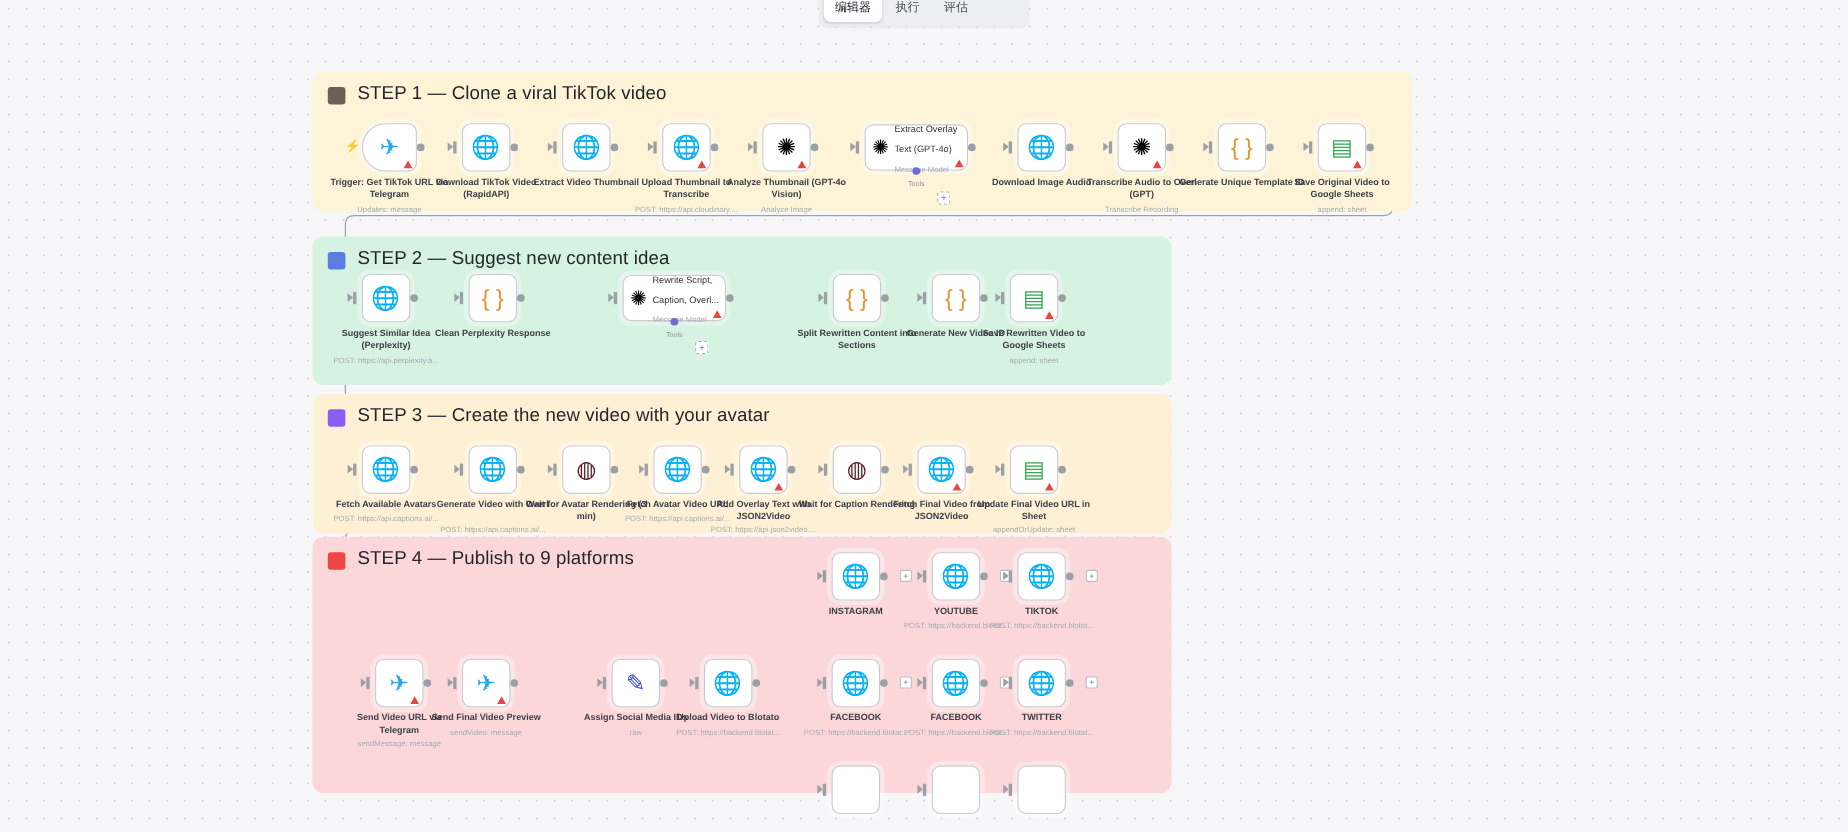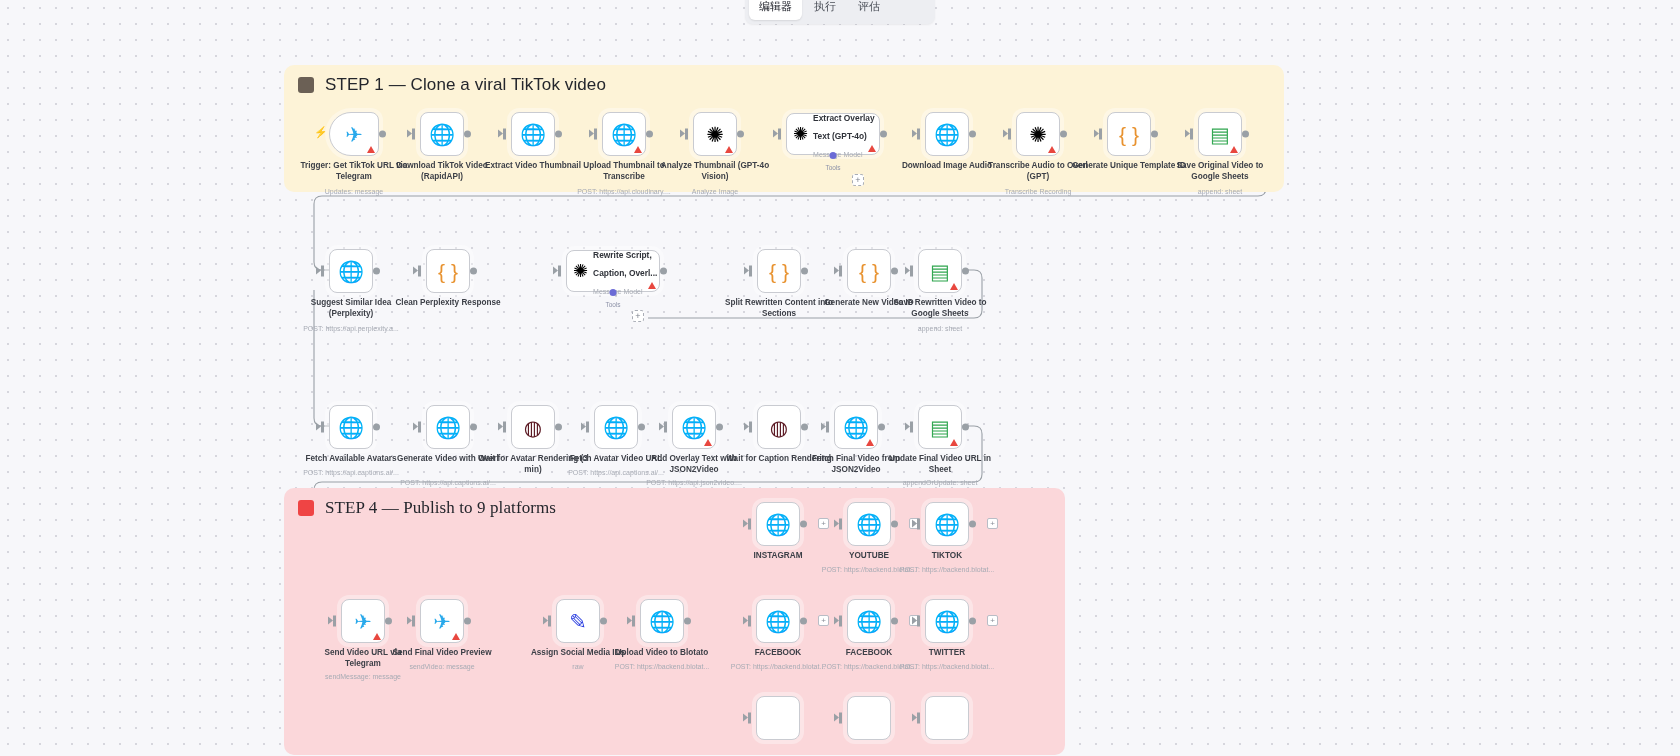--- a/index.html
+++ b/index.html
@@ -21,21 +21,21 @@
     font-size:11px; color:#4b4f58; padding:4px 10px 6px; border-radius:6px;
     white-space:nowrap;
   }
   .topbar .tab.active{ background:#fff; color:#20222a; box-shadow:0 1px 2px rgba(0,0,0,.1);}
   
   .canvas{ position:absolute; inset:0; }
   .group{
     position:absolute; border-radius:10px;
   }
   .group .ghead{
-    position:absolute; left:14px; top:10px; display:flex; align-items:center; gap:11px;
+    position:absolute; left:14px; top:10px; display:flex; align-items:flex-end; gap:11px;
   }
   .gswatch{ width:16px;height:16px;border-radius:3px; }
   .gtitle{ font-size:17px; color:#24262c; letter-spacing:.1px; white-space:nowrap;}
   
   .node{
     position:absolute; width:44px;height:44px; background:#fff;
     border:1px solid #c9cbd1; border-radius:8px;
     display:flex;align-items:center;justify-content:center;
     box-shadow:0 0 0 4px rgba(255,255,255,.35);
   }
@@ -49,21 +49,21 @@
   }
   .warn{
     position:absolute; right:3px; bottom:2px; width:0;height:0;
     border-left:4px solid transparent;border-right:4px solid transparent;
     border-bottom:7px solid #e8473f;
   }
   .dotL,.dotR{ position:absolute; top:50%; transform:translateY(-50%); }
   .dotR{ right:-8px; width:7px;height:7px;border-radius:50%;background:#9aa0a6;}
   .dotL{ left:-9px; width:3px;height:11px;background:#9aa0a6;}
   .dotL:after{content:"";position:absolute;left:-5px;top:1px;border-left:5px solid #9aa0a6;border-top:4px solid transparent;border-bottom:4px solid transparent;}
-  .wtitle{ font-size:8.4px;color:#2f3239;font-weight:bold;line-height:1.25;text-align:right;}
+  .wtitle{ font-size:8.4px;color:#2f3239;font-weight:normal;line-height:1.25;text-align:right;}
   .wsub{ font-size:7px;color:#a7abb4;margin-top:2px;}
   .toolsdot{position:absolute;bottom:-5px;left:50%;transform:translateX(-50%);width:7px;height:7px;background:#6b6bd6;border-radius:50%;}
   .toolslab{position:absolute;bottom:-17px;left:50%;transform:translateX(-50%);font-size:6.5px;color:#8d92a8;}
   .plusbox{position:absolute;width:12px;height:12px;border:1px dashed #a9adb6;border-radius:3px;background:#fff;
     display:flex;align-items:center;justify-content:center;font-size:9px;color:#7d828c;line-height:1;}
   .plusmini{position:absolute;width:11px;height:11px;border:1px solid #b9bdc6;border-radius:2px;background:#fff;
     display:flex;align-items:center;justify-content:center;font-size:8px;color:#8a8f99;line-height:1;}
   svg.links{ position:absolute; inset:0; width:1680px;height:756px; pointer-events:none;}
   .bolt{position:absolute;font-size:11px;color:#f0543a;}
 </style>
@@ -185,20 +185,26 @@
 
   <div class="node" style="left:1198px;top:112px;">
     <span class="nglyph" style="color:#34a853;">▤</span>
     <span class="warn"></span>
     <span class="dotL"></span>
       <span class="dotR"></span>
     <span class="nlabel">Save Original Video to Google Sheets</span>
     <span class="nlabel" style="top:74px;font-weight:normal;font-size:7px;color:#a7abb4;">append: sheet</span>
   </div>
 
+  <div class="group" style="left:284px;top:215px;width:781px;height:135px;background:#d6f2e0;">
+    <div class="ghead">
+      <div class="gswatch" style="background:#5b7ce0"></div>
+      <div class="gtitle">STEP 2 — Suggest new content idea</div>
+    </div>
+  </div>
 
   <div class="node" style="left:329px;top:249px;">
     <span class="nglyph" style="color:#2b3fe0;">🌐</span>
     <span class="dotL"></span>
       <span class="dotR"></span>
     <span class="nlabel">Suggest Similar Idea (Perplexity)</span>
     <span class="nlabel" style="top:74px;font-weight:normal;font-size:7px;color:#a7abb4;">POST: https://api.perplexity.a...</span>
   </div>
 
   <div class="node" style="left:426px;top:249px;">
@@ -238,20 +244,26 @@
 
   <div class="node" style="left:918px;top:249px;">
     <span class="nglyph" style="color:#34a853;">▤</span>
     <span class="warn"></span>
     <span class="dotL"></span>
       <span class="dotR"></span>
     <span class="nlabel">Save Rewritten Video to Google Sheets</span>
     <span class="nlabel" style="top:74px;font-weight:normal;font-size:7px;color:#a7abb4;">append: sheet</span>
   </div>
 
+  <div class="group" style="left:284px;top:358px;width:781px;height:127px;background:#fdf0d4;">
+    <div class="ghead">
+      <div class="gswatch" style="background:#8b5cf6"></div>
+      <div class="gtitle">STEP 3 — Create the new video with your avatar</div>
+    </div>
+  </div>
 
   <div class="node" style="left:329px;top:405px;">
     <span class="nglyph" style="color:#2b3fe0;">🌐</span>
     <span class="dotL"></span>
       <span class="dotR"></span>
     <span class="nlabel">Fetch Available Avatars</span>
     <span class="nlabel" style="top:62px;font-weight:normal;font-size:7px;color:#a7abb4;">POST: https://api.captions.ai/...</span>
   </div>
 
   <div class="node" style="left:426px;top:405px;">
@@ -303,21 +315,21 @@
 
   <div class="node" style="left:918px;top:405px;">
     <span class="nglyph" style="color:#34a853;">▤</span>
     <span class="warn"></span>
     <span class="dotL"></span>
       <span class="dotR"></span>
     <span class="nlabel">Update Final Video URL in Sheet</span>
     <span class="nlabel" style="top:72px;font-weight:normal;font-size:7px;color:#a7abb4;">appendOrUpdate: sheet</span>
   </div>
 
-  <div class="group" style="left:284px;top:488px;width:781px;height:267px;background:#fbd7da;font-family:Liberation Serif, serif;">
+  <div class="group" style="left:284px;top:488px;width:781px;height:233px;background:#fbd7da;">
     <div class="ghead">
       <div class="gswatch" style="background:#ef4444"></div>
       <div class="gtitle">STEP 4 — Publish to 9 platforms</div>
     </div>
   </div>
 
   <div class="node" style="left:341px;top:599px;">
     <span class="nglyph" style="color:#29a9eb;">✈</span>
     <span class="warn"></span>
     <span class="dotL"></span>

